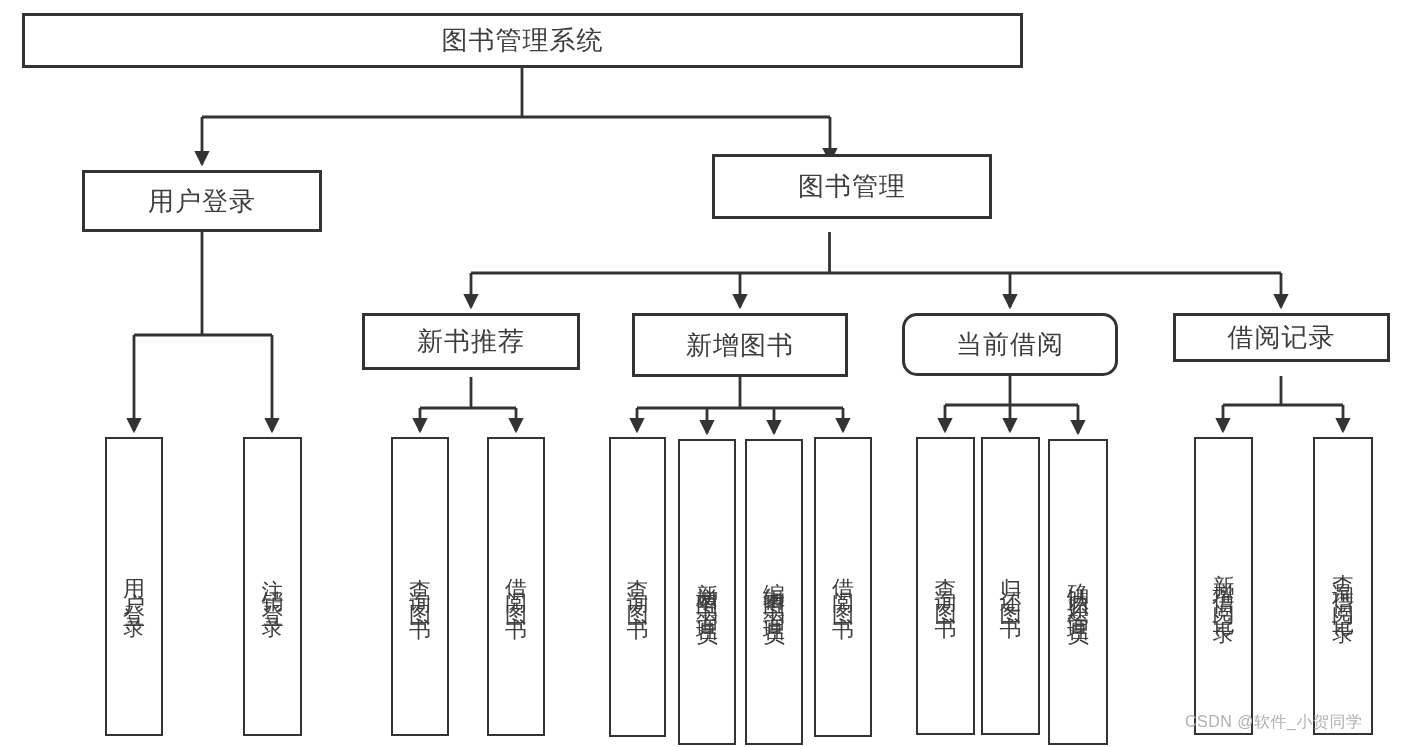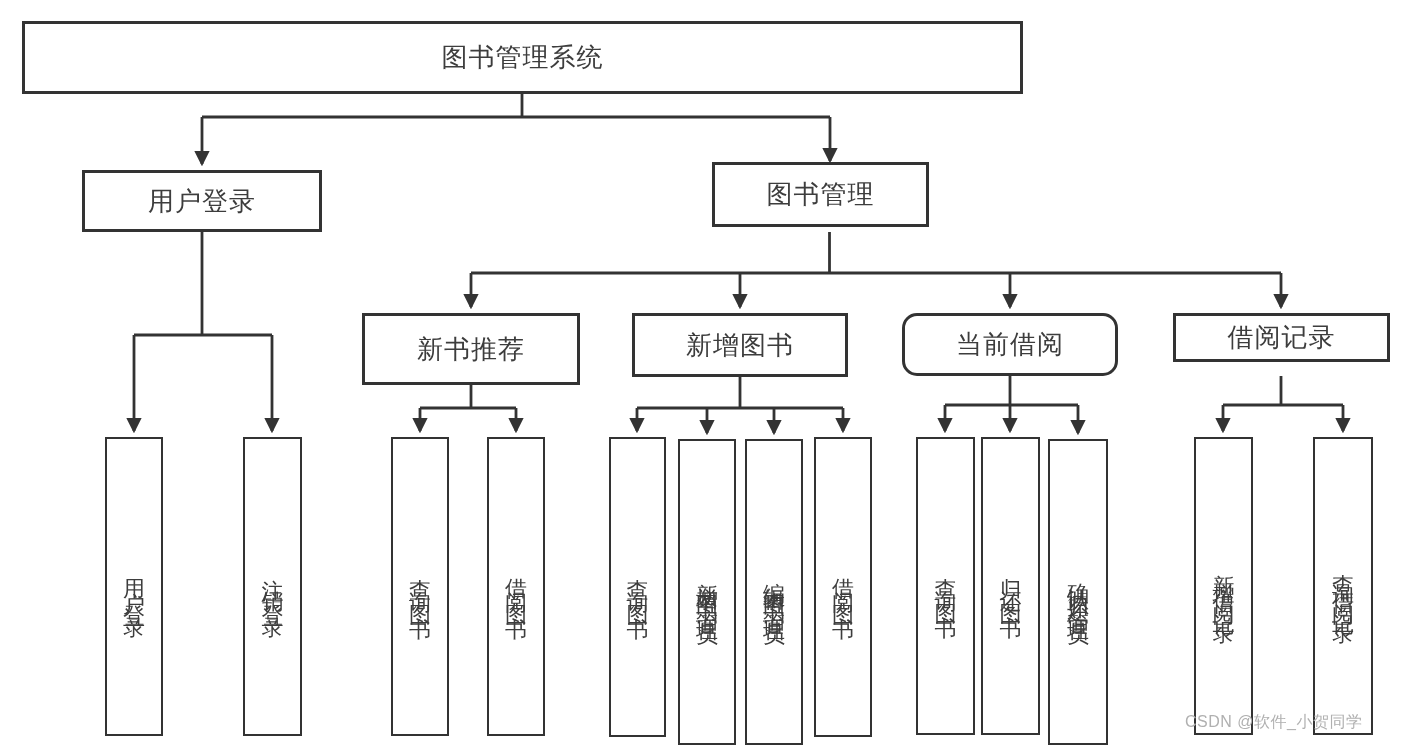--- a/index.html
+++ b/index.html
@@ -96,26 +96,26 @@
       <path d="M774,408 L774,433" marker-end="url(#arrow)"></path>
       <path d="M843,408 L843,431" marker-end="url(#arrow)"></path>
       <path d="M945,405 L945,431" marker-end="url(#arrow)"></path>
       <path d="M1010,405 L1010,431" marker-end="url(#arrow)"></path>
       <path d="M1078,405 L1078,433" marker-end="url(#arrow)"></path>
       <path d="M1223,405 L1223,431" marker-end="url(#arrow)"></path>
       <path d="M1343,405 L1343,431" marker-end="url(#arrow)"></path>
     </g>
   </svg>
 
-  <div class="node h-label" style="left:22px;top:21px;width:1001px;height:73px;">图书管理系统</div>
+  <div class="node h-label" style="left:22px;top:13px;width:1001px;height:55px;">图书管理系统</div>
 
   <div class="node h-label" style="left:82px;top:170px;width:240px;height:62px;">用户登录</div>
-  <div class="node h-label" style="left:712px;top:162px;width:217px;height:65px;text-align:right;">图书管理</div>
+  <div class="node h-label" style="left:712px;top:154px;width:280px;height:65px;text-align:right;">图书管理</div>
 
-  <div class="node h-label" style="left:362px;top:313px;width:218px;height:72px;">新书推荐</div>
+  <div class="node h-label" style="left:362px;top:313px;width:218px;height:57px;">新书推荐</div>
   <div class="node h-label" style="left:632px;top:313px;width:216px;height:64px;">新增图书</div>
   <div class="node h-label" style="left:902px;top:313px;width:216px;height:63px;border-radius:15px;">当前借阅</div>
   <div class="node h-label" style="left:1173px;top:313px;width:217px;height:49px;">借阅记录</div>
 
   <div class="node leaf" style="left:105px;top:437px;width:58px;height:299px;">用户登录</div>
   <div class="node leaf" style="left:243px;top:437px;width:59px;height:299px;">注销登录</div>
 
   <div class="node leaf" style="left:391px;top:437px;width:58px;height:299px;">查询图书</div>
   <div class="node leaf" style="left:487px;top:437px;width:58px;height:299px;">借阅图书</div>
 

